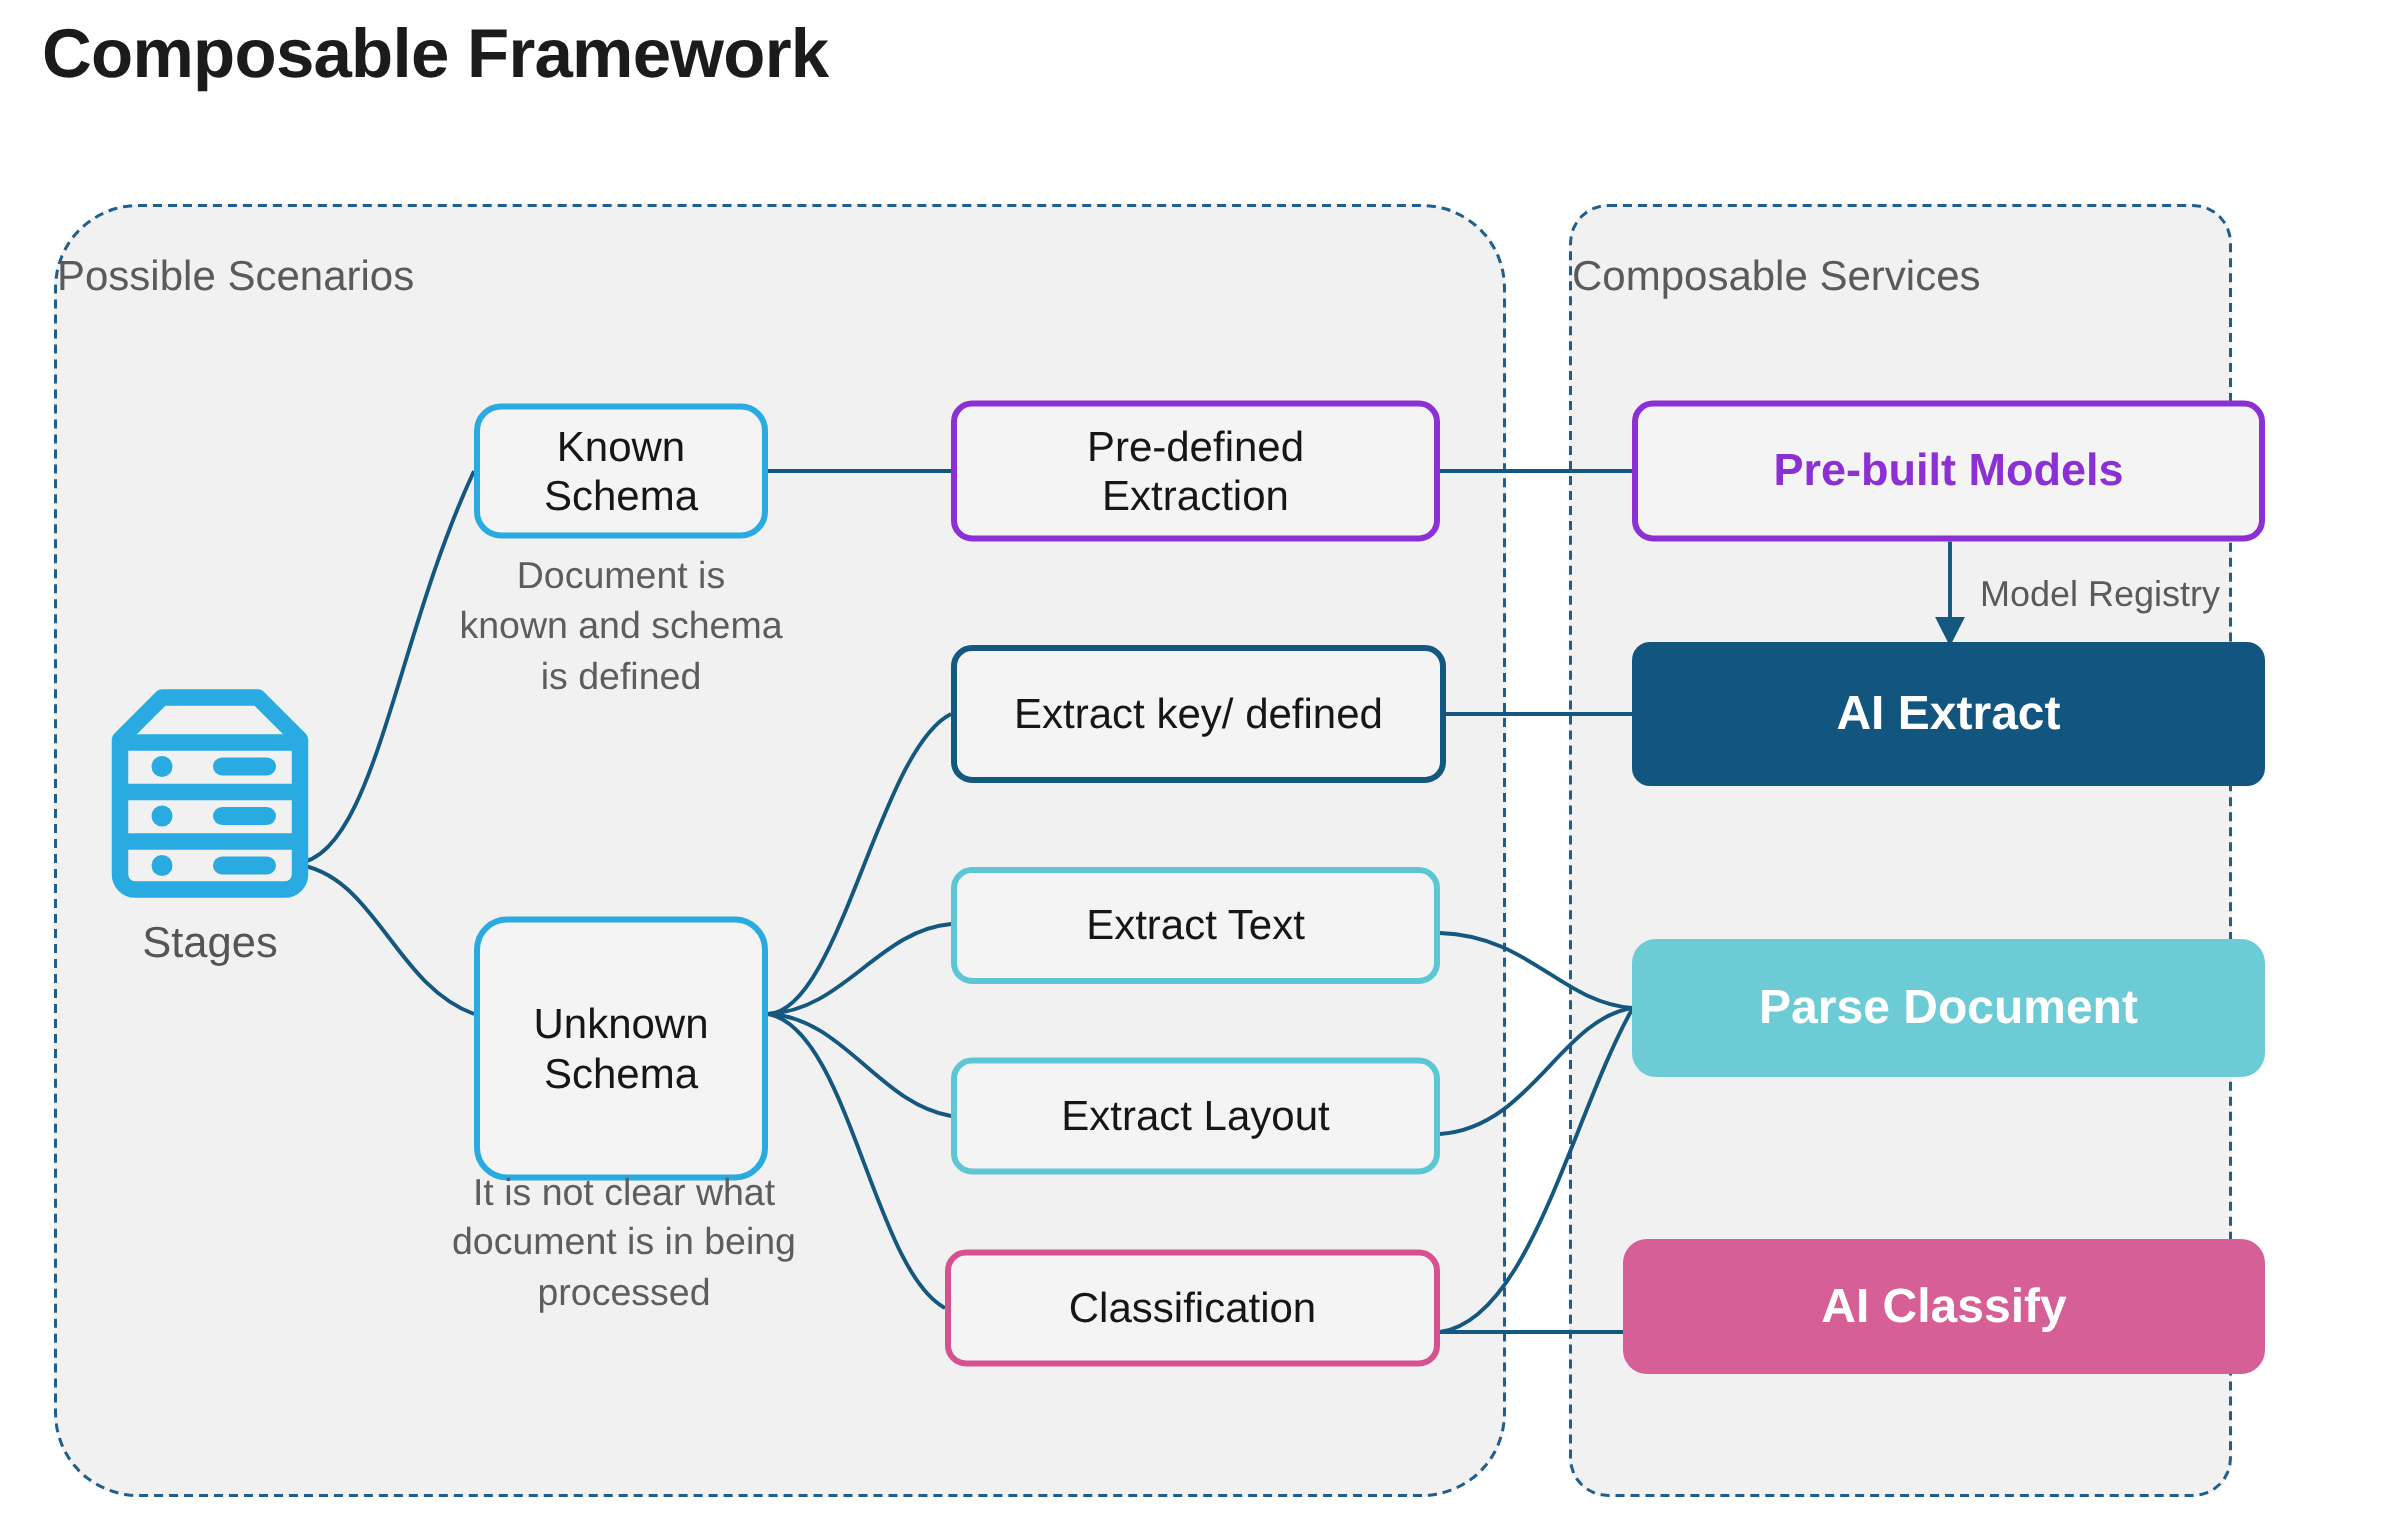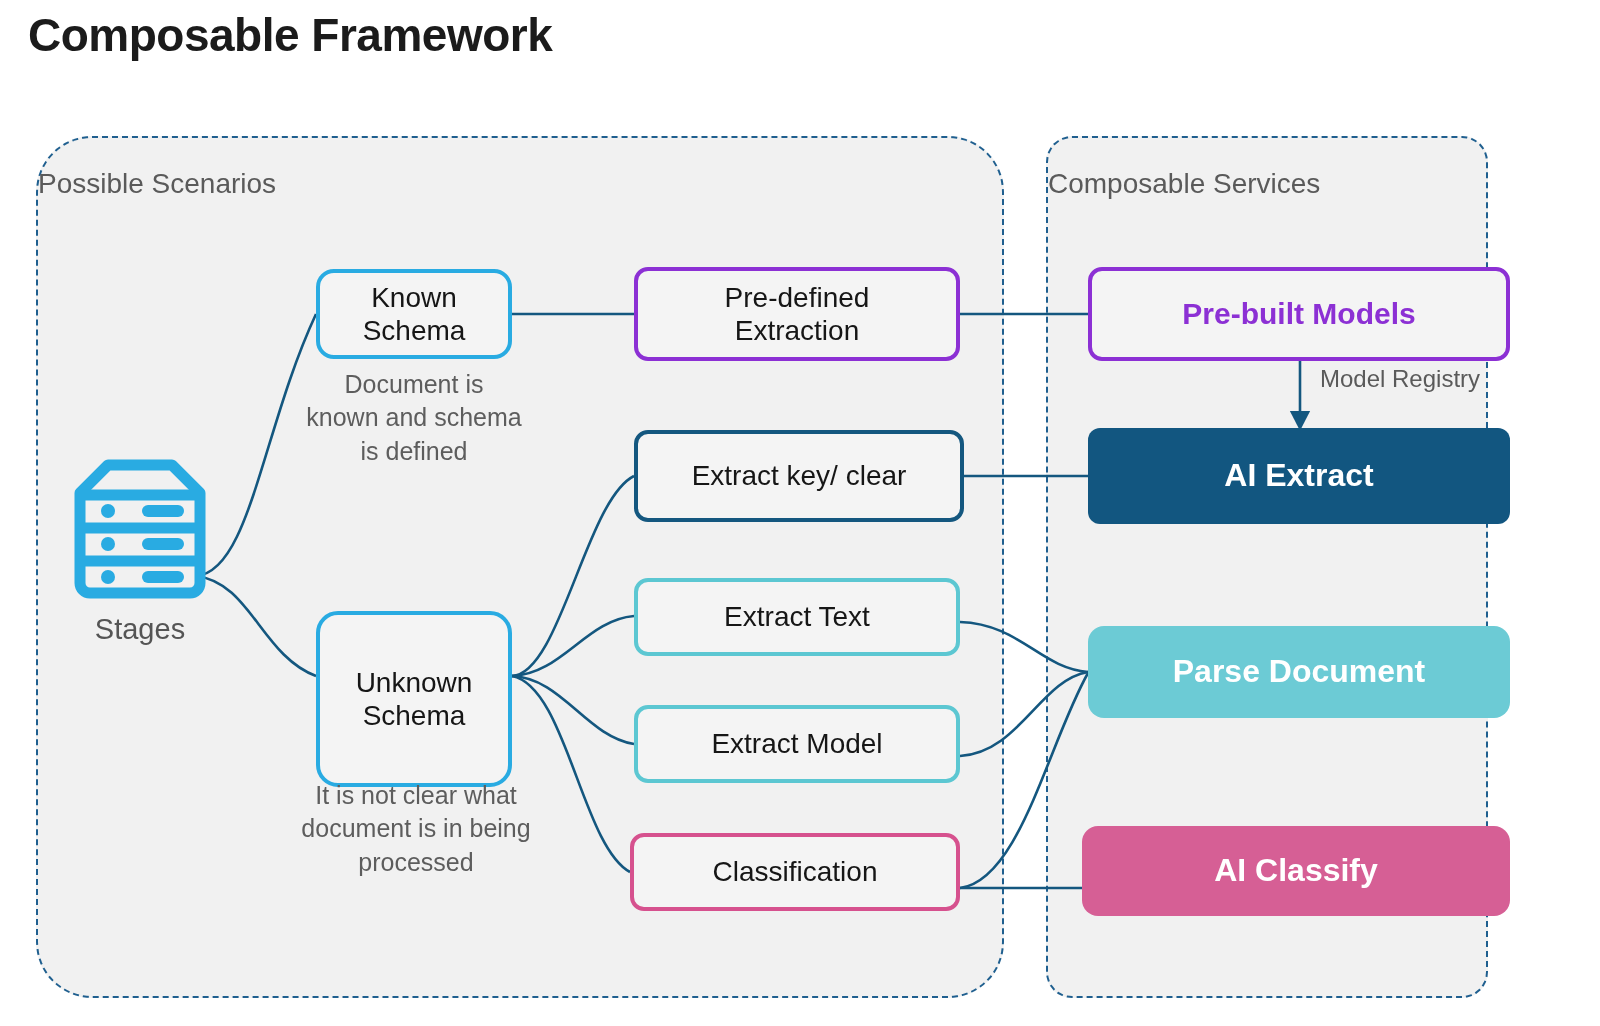--- a/index.html
+++ b/index.html
@@ -114,21 +114,21 @@
   #node-classification  { left: 630px;  top: 833px; width: 330px; height: 78px;  border-color: #d6518e; font-size: 28px; color: #161616; }
 
   #node-prebuilt-models { left: 1088px; top: 267px; width: 422px; height: 94px;  border-color: #8c30d4; font-size: 30px; font-weight: bold; color: #8c30d4; }
   #node-ai-extract      { left: 1088px; top: 428px; width: 422px; height: 96px;  background: #125680; font-size: 32px; font-weight: bold; color: #ffffff; border-radius: 12px; }
   #node-parse-document  { left: 1088px; top: 626px; width: 422px; height: 92px;  background: #6ccbd5; font-size: 32px; font-weight: bold; color: #ffffff; border-radius: 16px; }
   #node-ai-classify     { left: 1082px; top: 826px; width: 428px; height: 90px;  background: #d65f95; font-size: 32px; font-weight: bold; color: #ffffff; border-radius: 16px; }
 
   #label-model-registry {
     position: absolute;
     left: 1320px;
-    top: 365px;
+    top: 383px;
     font-size: 24px;
     color: #5a5a5a;
     white-space: nowrap;
   }
 </style>
 </head>
 <body>
 
 <div id="page-title">Composable Framework</div>
 
@@ -204,27 +204,27 @@
 
 <div class="node outline" id="node-unknown-schema">
   <span class="node-text">Unknown<br>Schema</span>
 </div>
 <div class="caption" id="caption-unknown">It is not clear what document is in being processed</div>
 
 <div class="node outline" id="node-predefined">
   <span class="node-text">Pre-defined<br>Extraction</span>
 </div>
 <div class="node outline" id="node-extract-kv">
-  <span class="node-text">Extract key/ clear</span>
+  <span class="node-text">Extract key/ defined</span>
 </div>
 <div class="node outline" id="node-extract-text">
   <span class="node-text">Extract Text</span>
 </div>
 <div class="node outline" id="node-extract-layout">
-  <span class="node-text">Extract Model</span>
+  <span class="node-text">Extract Layout</span>
 </div>
 <div class="node outline" id="node-classification">
   <span class="node-text">Classification</span>
 </div>
 
 <div class="node outline" id="node-prebuilt-models">
   <span class="node-text">Pre-built Models</span>
 </div>
 <div class="node filled" id="node-ai-extract">
   <span class="node-text">AI Extract</span>

